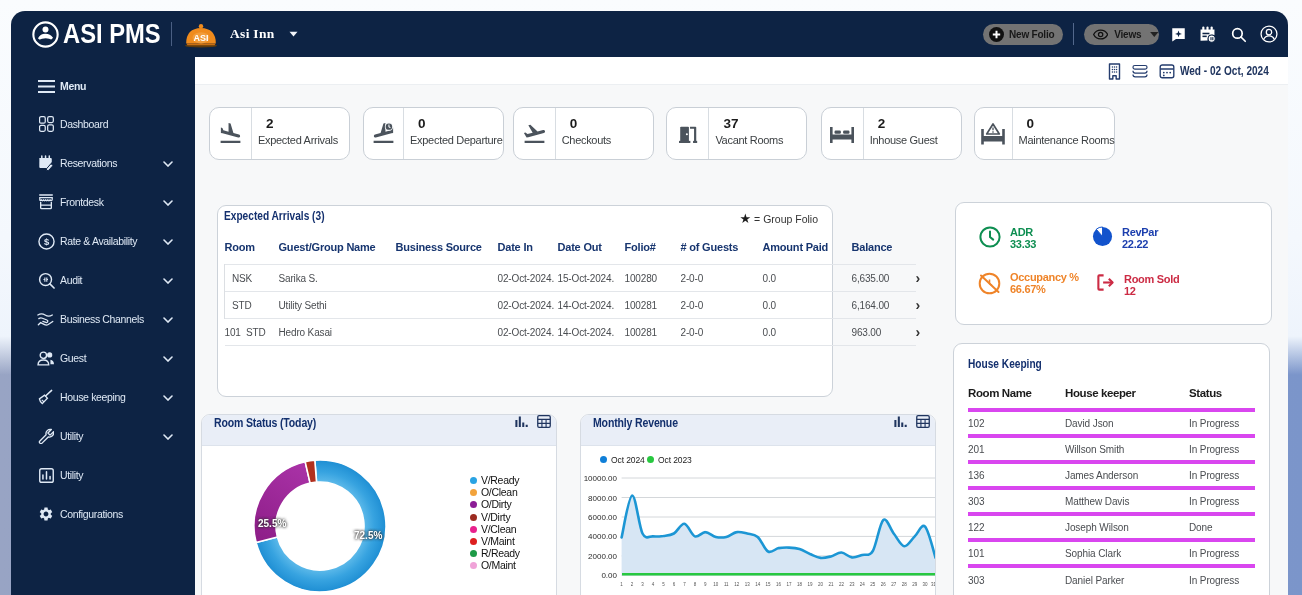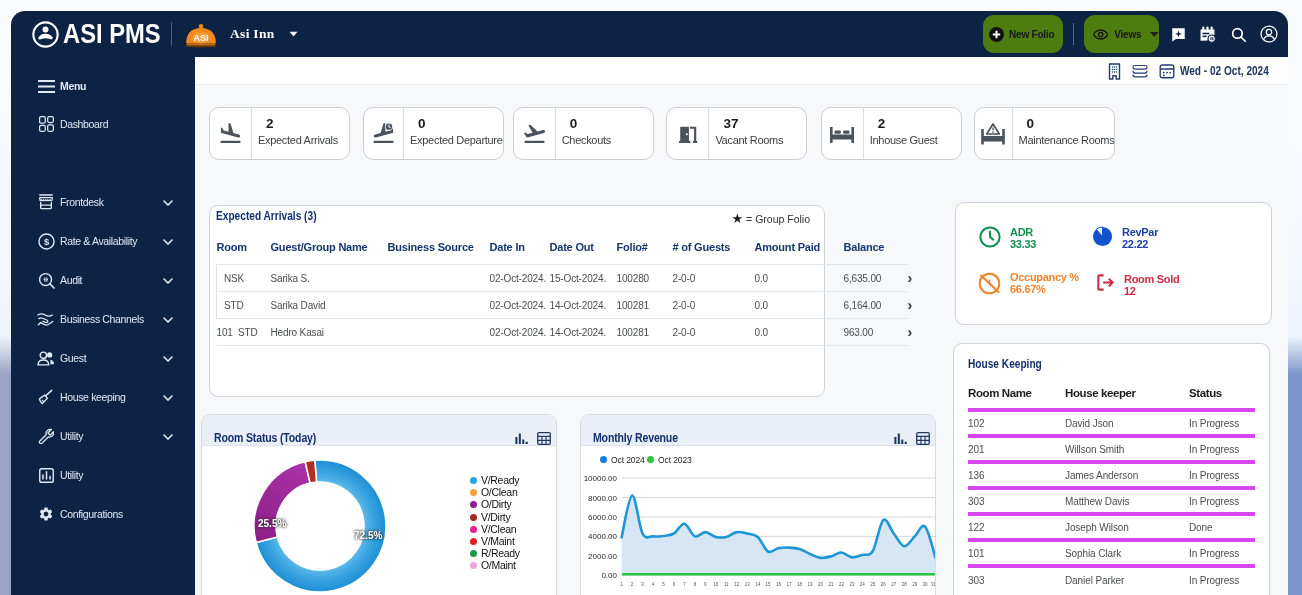--- a/index.html
+++ b/index.html
@@ -10,42 +10,42 @@
 .sidebar { position:absolute; left:0; top:46px; width:184px; bottom:0; background:#0d2344; }
 .content { position:absolute; left:184px; top:46px; right:0; bottom:0; background:#f7f8f9; overflow:hidden;text-decoration:underline; }
 .datebar { position:absolute; left:0; top:0; width:100%; height:28px; background:#fff; border-bottom:1px solid #eceff2; }
 
 
 .brand { position:absolute; left:21px; top:0; height:46px; display:flex; align-items:center; color:#fff; }
 .brandname { font-size:27px; font-weight:bold; letter-spacing:0px; margin-left:6px; transform:scaleX(0.88); transform-origin:left center; }
 .vdiv { width:1px; height:24px; background:#4a5f83; }
 .inn { font-family:"Liberation Serif", serif; font-weight:bold; font-size:13.5px; letter-spacing:0.3px; }
 .topright { position:absolute; right:10px; top:0; height:46px; display:flex; align-items:center; }
-.pill { background:#4d7c0f; border-radius:11px; height:38px; display:flex; align-items:center; color:#181818; font-size:10px; letter-spacing:-0.2px; font-weight:bold; }
+.pill { background:#737373; border-radius:11px; height:21px; display:flex; align-items:center; color:#181818; font-size:10px; letter-spacing:-0.2px; font-weight:bold; }
 .tb-div { width:1px; height:22px; background:#53688c; margin:0 10px; }
 
 
 .nav-item { position:absolute; left:0; width:184px; height:24px; display:flex; align-items:center; color:#dfe9f5; font-size:10.5px; letter-spacing:-0.35px; }
 .nav-ico { position:absolute; left:26px; width:18px; height:18px; display:flex; align-items:center; justify-content:center; }
 .nav-txt { position:absolute; left:49px; }
 .nav-car { position:absolute; left:152px; top:6px; }
 
 
 .scard { position:absolute; top:50px; height:53px; width:141px; background:#fff; border:1px solid #c9cfd6; border-radius:10px; display:flex; }
 .scard .ic { width:42px; border-right:1px solid #d8dde2; display:flex; align-items:center; justify-content:center; }
 .scard .tx { flex:1; padding:8px 0 0 6px; white-space:nowrap; }
 .scard .num { font-size:13.5px; font-weight:bold; color:#1b1b1b; margin-left:8px; }
 .scard .lbl { font-size:11px; color:#3c4043; margin-top:3px; letter-spacing:-0.3px; }
 
 
 .card { position:absolute; background:#fff; border:1px solid #ccd2d9; border-radius:9px; }
 .ctitle { font-size:13px; font-weight:bold; color:#14306e; display:block; transform:scaleX(0.78); transform-origin:left center; white-space:nowrap; }
 
 
-#ea { left:14px; top:148px; width:616px; height:192px; padding:10px 8px 0 6px; }
+#ea { left:22px; top:148px; width:616px; height:192px; padding:10px 8px 0 6px; }
 #ea table { border-collapse:collapse; width:100%; margin-top:12px; table-layout:fixed; }
 #ea .ctitle { margin-top:-8px; }
 
 #ea th { text-align:left; font-size:11px; letter-spacing:-0.2px; color:#17356f; padding:6px 0 11px 0; font-weight:bold; white-space:nowrap; }
 #ea td { font-size:10px; letter-spacing:-0.15px; color:#4a4d51; border-top:1px solid #e3e6ea; padding:0; height:27px; white-space:nowrap; }
 #ea tr.last td { border-bottom:1px solid #e3e6ea; }
 #ea td.chv { text-align:right; padding-right:21px; font-size:14px; color:#333; font-weight:bold; }
 .gf { position:absolute; right:14px; top:5px; font-size:10.5px; color:#1c1c1c; }
 
 
@@ -53,21 +53,21 @@
 .kitem { position:absolute; display:flex; }
 .kitem .kt { font-size:11px; letter-spacing:-0.3px; font-weight:bold; line-height:12px; }
 
 
 #hk { left:758px; top:286px; width:317px; height:300px; padding:12px 14px 0 14px; }
 #hk table { border-collapse:collapse; width:100%; margin-top:11px; }
 #hk th { text-align:left; font-size:11.5px; letter-spacing:-0.4px; color:#1b1b1b; padding:5px 0 9px 0; }
 #hk td { font-size:10px; letter-spacing:-0.1px; color:#4a4d51; border-top:4px solid #d946ef; height:26px; }
 
 
-.chead { position:absolute; left:0; top:0; right:0; height:31px; background:#e9eef7; border-radius:8px 8px 0 0; display:flex; align-items:flex-end; padding:0 5px 0 12px; border-bottom:1px solid #dde3ec; }
+.chead { position:absolute; left:0; top:0; right:0; height:31px; background:#e9eef7; border-radius:8px 8px 0 0; display:flex; align-items:flex-start; padding:0 5px 0 12px; border-bottom:1px solid #dde3ec; }
 .chead .t { font-size:13.5px; font-weight:bold; color:#13306d; flex:1; letter-spacing:-0.2px; transform:scaleX(0.78); transform-origin:left center; }
 #rs { left:6px; top:357px; width:356px; height:240px; border-color:#d6dbe2; }
 #mr { left:385px; top:357px; width:356px; height:240px; border-color:#d6dbe2; }
 .legend { position:absolute; font-size:8.5px; letter-spacing:-0.1px; color:#222; }
 .ldot { display:inline-block; width:7px; height:7px; border-radius:50%; margin-right:4px; }
 </style>
 </head>
 <body>
 <div class="app">
   <div class="topbar">
@@ -151,20 +151,33 @@
       <span class="nav-ico">
           <svg width="15" height="16" viewBox="0 0 18 19">
             <rect x="0.7" y="0.7" width="6.8" height="7.8" rx="1.8" fill="none" stroke="#dfe9f5" stroke-width="1.5"></rect>
             <rect x="0.7" y="11.2" width="6.8" height="7" rx="1.8" fill="none" stroke="#dfe9f5" stroke-width="1.5"></rect>
             <rect x="10.4" y="0.7" width="6.8" height="7" rx="1.8" fill="none" stroke="#dfe9f5" stroke-width="1.5"></rect>
             <rect x="10.4" y="10.4" width="6.8" height="7.8" rx="1.8" fill="none" stroke="#dfe9f5" stroke-width="1.5"></rect>
           </svg>
         </span>
       <span class="nav-txt">Dashboard</span>
     </div>
+    <div class="nav-item" style="top:94px;">
+      <span class="nav-ico">
+          <svg width="16" height="16" viewBox="0 0 18 18">
+            <path d="M1.5,3.5 H14.5 Q15.5,3.5 15.5,4.5 V8 L10.5,14.5 H2.5 Q1.5,14.5 1.5,13.5 Z" fill="#dfe9f5"></path>
+            <path d="M4.3,1.2 V4.4 M8.5,1.2 V4.4 M12.7,1.2 V4.4" stroke="#dfe9f5" stroke-width="1.7" stroke-linecap="round"></path>
+            <path d="M9.8,15.2 L14.6,9.8 L16.9,11.9 L12.1,17.2 L9.4,17.7 Z" fill="#dfe9f5" stroke="#0d2344" stroke-width="1.1"></path>
+          </svg>
+        </span>
+      <span class="nav-txt">Reservations</span>
+      <span class="nav-car"><svg width="10" height="6" viewBox="0 0 10 6">
+            <path d="M1,1 L5,5 L9,1" fill="none" stroke="#dfe9f5" stroke-width="1.6" stroke-linecap="round"></path>
+          </svg></span>
+    </div>
     <div class="nav-item" style="top:133px;">
       <span class="nav-ico">
           <svg width="16" height="16" viewBox="0 0 18 18">
             <path d="M2,1.2 H16" stroke="#dfe9f5" stroke-width="1.8" stroke-linecap="round"></path>
             <path d="M2,4 H16 V6 Q16,7.6 14.8,7.6 Q13.6,7.6 13.6,6 Q13.6,7.6 12.3,7.6 Q11,7.6 11,6 Q11,7.6 9.9,7.6 Q8.6,7.6 8.6,6 Q8.6,7.6 7.4,7.6 Q6.2,7.6 6.2,6 Q6.2,7.6 5,7.6 Q3.8,7.6 3.8,6 Q3.8,7.6 2.6,7.6 Q2,7.5 2,6 Z" fill="none" stroke="#dfe9f5" stroke-width="1.4"></path>
             <path d="M3,9 V15.5 Q3,16.5 4,16.5 H14 Q15,16.5 15,15.5 V9" fill="none" stroke="#dfe9f5" stroke-width="1.5"></path>
             <path d="M3,12.5 H15" stroke="#dfe9f5" stroke-width="1.5"></path>
           </svg>
         </span>
       <span class="nav-txt">Frontdesk</span>
@@ -436,21 +449,21 @@
               <td>02-Oct-2024.</td>
               <td>15-Oct-2024.</td>
               <td>100280</td>
               <td>2-0-0</td>
               <td>0.0</td>
               <td>6,635.00</td>
               <td class="chv">›</td>
             </tr>
           <tr>
               <td style="padding-left:7px; border-left:1px solid #dcdfe3;">STD</td>
-              <td>Sarika David</td>
+              <td>Utility Sethi</td>
               <td></td>
               <td>02-Oct-2024.</td>
               <td>14-Oct-2024.</td>
               <td>100281</td>
               <td>2-0-0</td>
               <td>0.0</td>
               <td>6,164.00</td>
               <td class="chv">›</td>
             </tr>
           <tr class="last">

